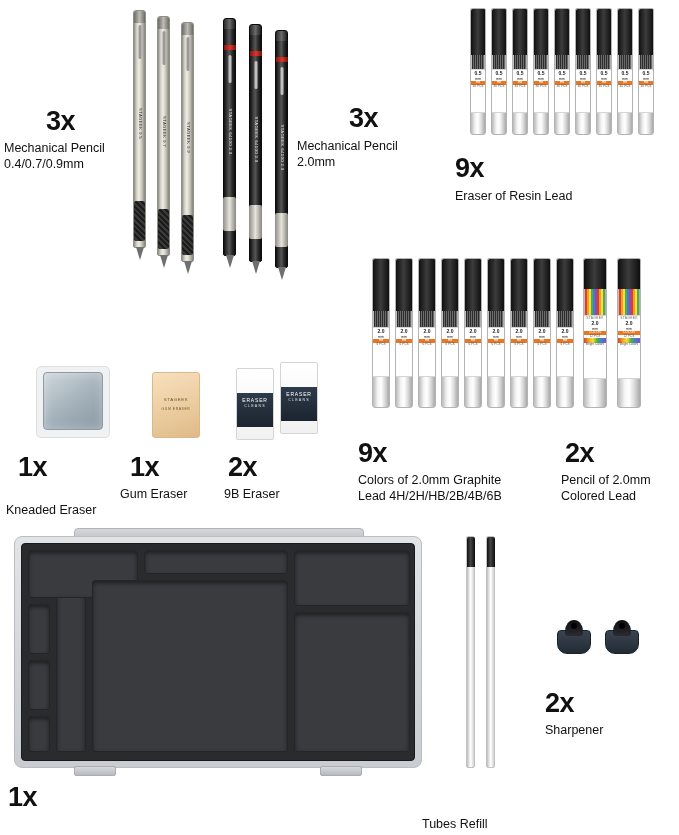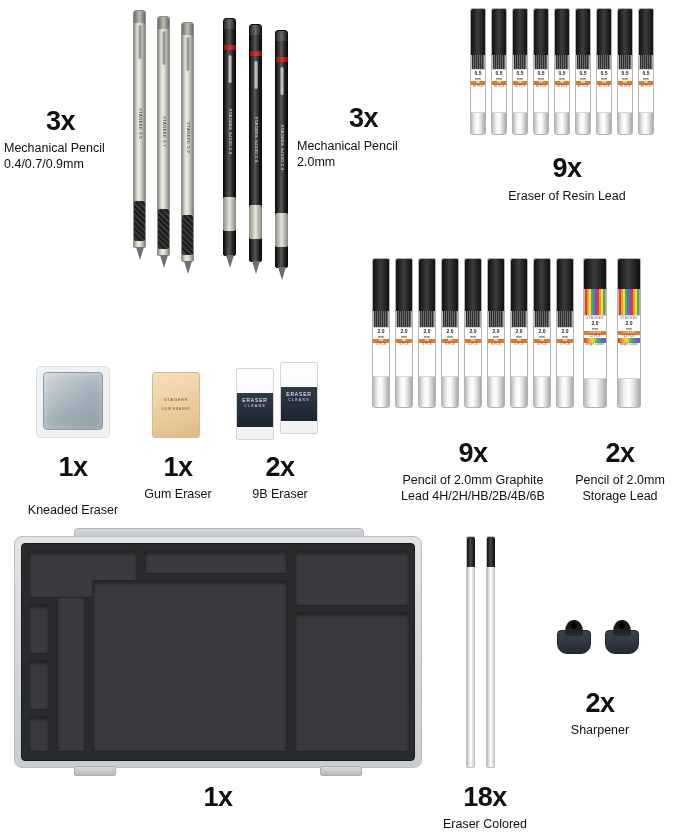--- a/index.html
+++ b/index.html
@@ -23,21 +23,21 @@
     font-weight: bold;
     line-height: 1.0;
     color: #111;
     letter-spacing: -0.5px;
   }
   .cap {
     font-size: 12.5px;
     line-height: 1.28;
     color: #111;
   }
-  .center { text-align: center; }
+  .center { }
 
   .group { position: absolute; }
 
   
   .pencil {
     position: absolute;
     width: 13px;
     border-radius: 3px 3px 2px 2px;
   }
   .pencil .tip {
@@ -515,21 +515,21 @@
       <div class="tlabel" style="top:68px; height:50px;">
         <span class="big">2.0</span>
         <span>mm</span>
         <span class="orange">HB</span>
         <span class="iconrow">6 PCS</span>
       </div>
     </div>
 
     <div class="qty center" style="position:absolute; left:0px; top:190px; width:230px;">9x</div>
     <div class="cap center" style="position:absolute; left:0px; top:222px; width:230px;">
-      <div>Pencil of 2.0mm Graphite</div>
+      <div>Colors of 2.0mm Graphite</div>
       <div>Lead 4H/2H/HB/2B/4B/6B</div>
     </div>
   </div>
 
   <div class="group" style="left:565px; top:250px; width:114px; height:260px;">
 
     <div class="tube" style="left:18px; top:8px; width:24px; height:150px;">
       <div class="tcap" style="height:30px;"></div>
       <div class="lead-stack" style="top:30px; height:34px; background:repeating-linear-gradient(90deg,#e23b2b 0 2px,#f0a020 2px 4px,#f5e03a 4px 6px,#4fae4c 6px 8px,#3f7fd0 8px 10px,#8a4bbf 10px 12px);"></div>
       <div class="tlabel" style="top:56px; height:64px;">
@@ -553,21 +553,21 @@
         <span class="orange">COLOR</span>
         <span class="iconrow">12 PCS</span>
         <span class="swatch"></span>
         <span class="iconrow">Bright Colors</span>
       </div>
     </div>
 
     <div class="qty center" style="position:absolute; left:0px; top:190px; width:110px;">2x</div>
     <div class="cap center" style="position:absolute; left:-4px; top:222px; width:118px;">
       <div>Pencil of 2.0mm</div>
-      <div>Storage Lead</div>
+      <div>Colored Lead</div>
     </div>
   </div>
 
   <div class="group" style="left:18px; top:358px; width:110px; height:165px;">
     <div class="kneaded-tray" style="left:18px; top:8px; width:74px; height:72px;"></div>
     <div class="kneaded" style="left:25px; top:14px; width:60px; height:58px;"></div>
 
     <div class="qty center" style="position:absolute; left:0px; top:96px; width:110px;">1x</div>
     <div class="cap center" style="position:absolute; left:-12px; top:144px; width:134px;">
       <div>Kneaded Eraser</div>
@@ -638,23 +638,22 @@
 
   <div class="group" style="left:430px; top:528px; width:110px; height:305px;">
 
     <div class="refill" style="left:36px; top:8px; height:232px;">
       <div class="rcap"></div>
     </div>
     <div class="refill" style="left:56px; top:8px; height:232px;">
       <div class="rcap"></div>
     </div>
 
-    <div class="qty center" style="position:absolute; left:0px; top:256px; width:110px;">18x</div>
     <div class="cap center" style="position:absolute; left:-8px; top:288px; width:126px;">
-      <div>Eraser Colored</div>
+      <div>Tubes Refill</div>
     </div>
   </div>
 
   <div class="group" style="left:545px; top:610px; width:134px; height:150px;">
 
     <div class="sharp" style="left:12px; top:10px;">
       <div class="body"></div>
       <div class="cone"></div>
       <div class="hole"></div>
     </div>

